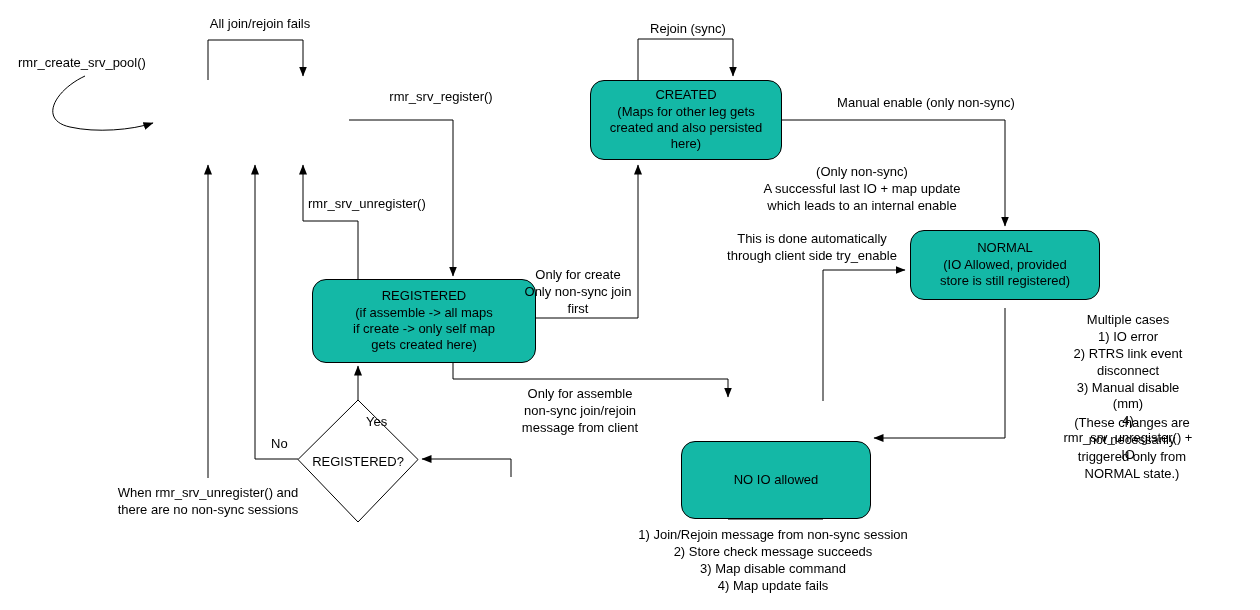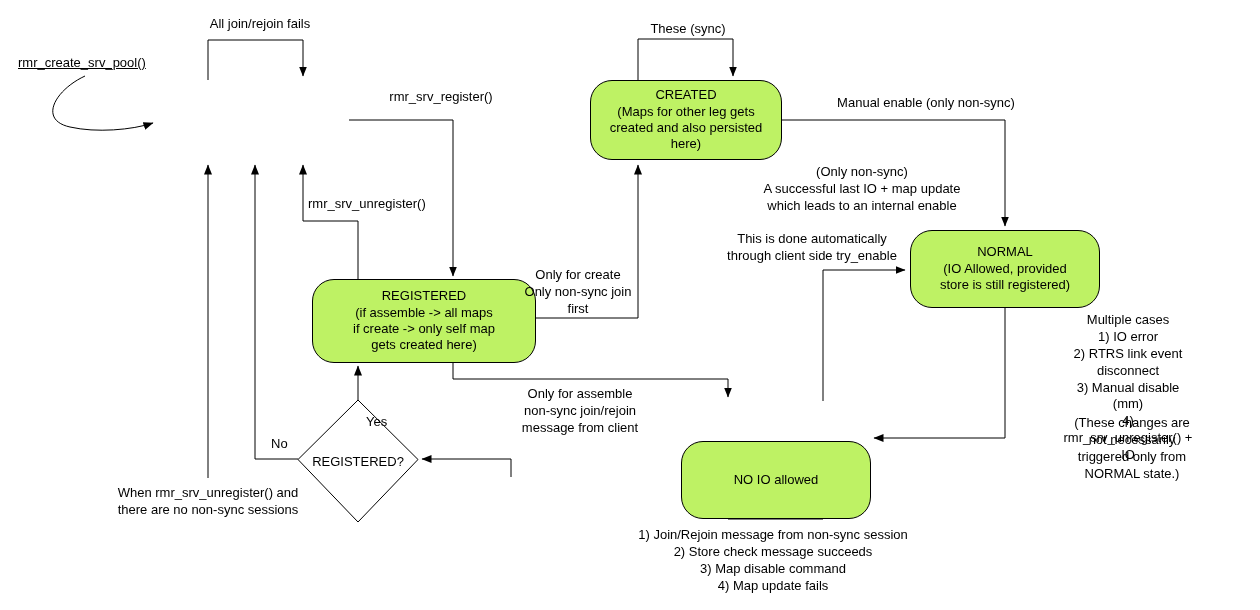--- a/index.html
+++ b/index.html
@@ -13,36 +13,36 @@
     overflow: hidden;
   }
   svg.wires {
     position: absolute;
     left: 0; top: 0;
     width: 1260px; height: 610px;
   }
   .node {
     position: absolute;
     box-sizing: border-box;
-    background: #bef264;
+    background: #14b8a6;
     border: 1px solid #000;
-    border-radius: 22px;
+    border-radius: 14px;
     display: flex;
     align-items: center;
     justify-content: center;
     text-align: center;
     font-size: 13px;
     line-height: 1.26;
     white-space: pre-line;
     padding: 2px 0;
   }
   .node-empty      { left: 161px; top:  81px; width: 188px; height: 80px; }
   .node-created    { left: 590px; top:  80px; width: 192px; height: 80px; }
   .node-registered { left: 312px; top: 279px; width: 224px; height: 84px; }
-  .node-normal     { left: 910px; top: 230px; width: 190px; height: 78px; }
+  .node-normal     { left: 910px; top: 230px; width: 190px; height: 70px; }
   .node-noio       { left: 681px; top: 401px; width: 190px; height: 78px; margin-top: 40px; }
   .label {
     position: absolute;
     font-size: 13px;
     line-height: 1.3;
     white-space: pre-line;
     text-align: center;
   }
   .label.left { text-align: left; }
   .cx { transform: translateX(-50%); }
@@ -94,23 +94,23 @@
 if create -&gt; only self map
 gets created here)</div>
   <div class="node node-normal">NORMAL
 (IO Allowed, provided
 store is still registered)</div>
   <div class="node node-noio">NO IO allowed</div>
 
   <div class="decision-text">REGISTERED?</div>
 
   <div class="label cx" style="left:260px; top:16px;">All join/rejoin fails</div>
-  <div class="label left" style="left:18px; top:55px;text-decoration:underline;">rmr_create_srv_pool()</div>
+  <div class="label left" style="left:18px; top:55px;">rmr_create_srv_pool()</div>
   <div class="label cx" style="left:441px; top:89px;">rmr_srv_register()</div>
-  <div class="label cx" style="left:688px; top:21px;">These (sync)</div>
+  <div class="label cx" style="left:688px; top:21px;">Rejoin (sync)</div>
   <div class="label cx" style="left:926px; top:95px;">Manual enable (only non-sync)</div>
   <div class="label cx" style="left:862px; top:164px;">(Only non-sync)
 A successful last IO + map update
 which leads to an internal enable</div>
   <div class="label left" style="left:308px; top:196px;">rmr_srv_unregister()</div>
   <div class="label cx" style="left:812px; top:231px;">This is done automatically
 through client side try_enable</div>
   <div class="label cx" style="left:578px; top:267px;">Only for create
 Only non-sync join
 first</div>

